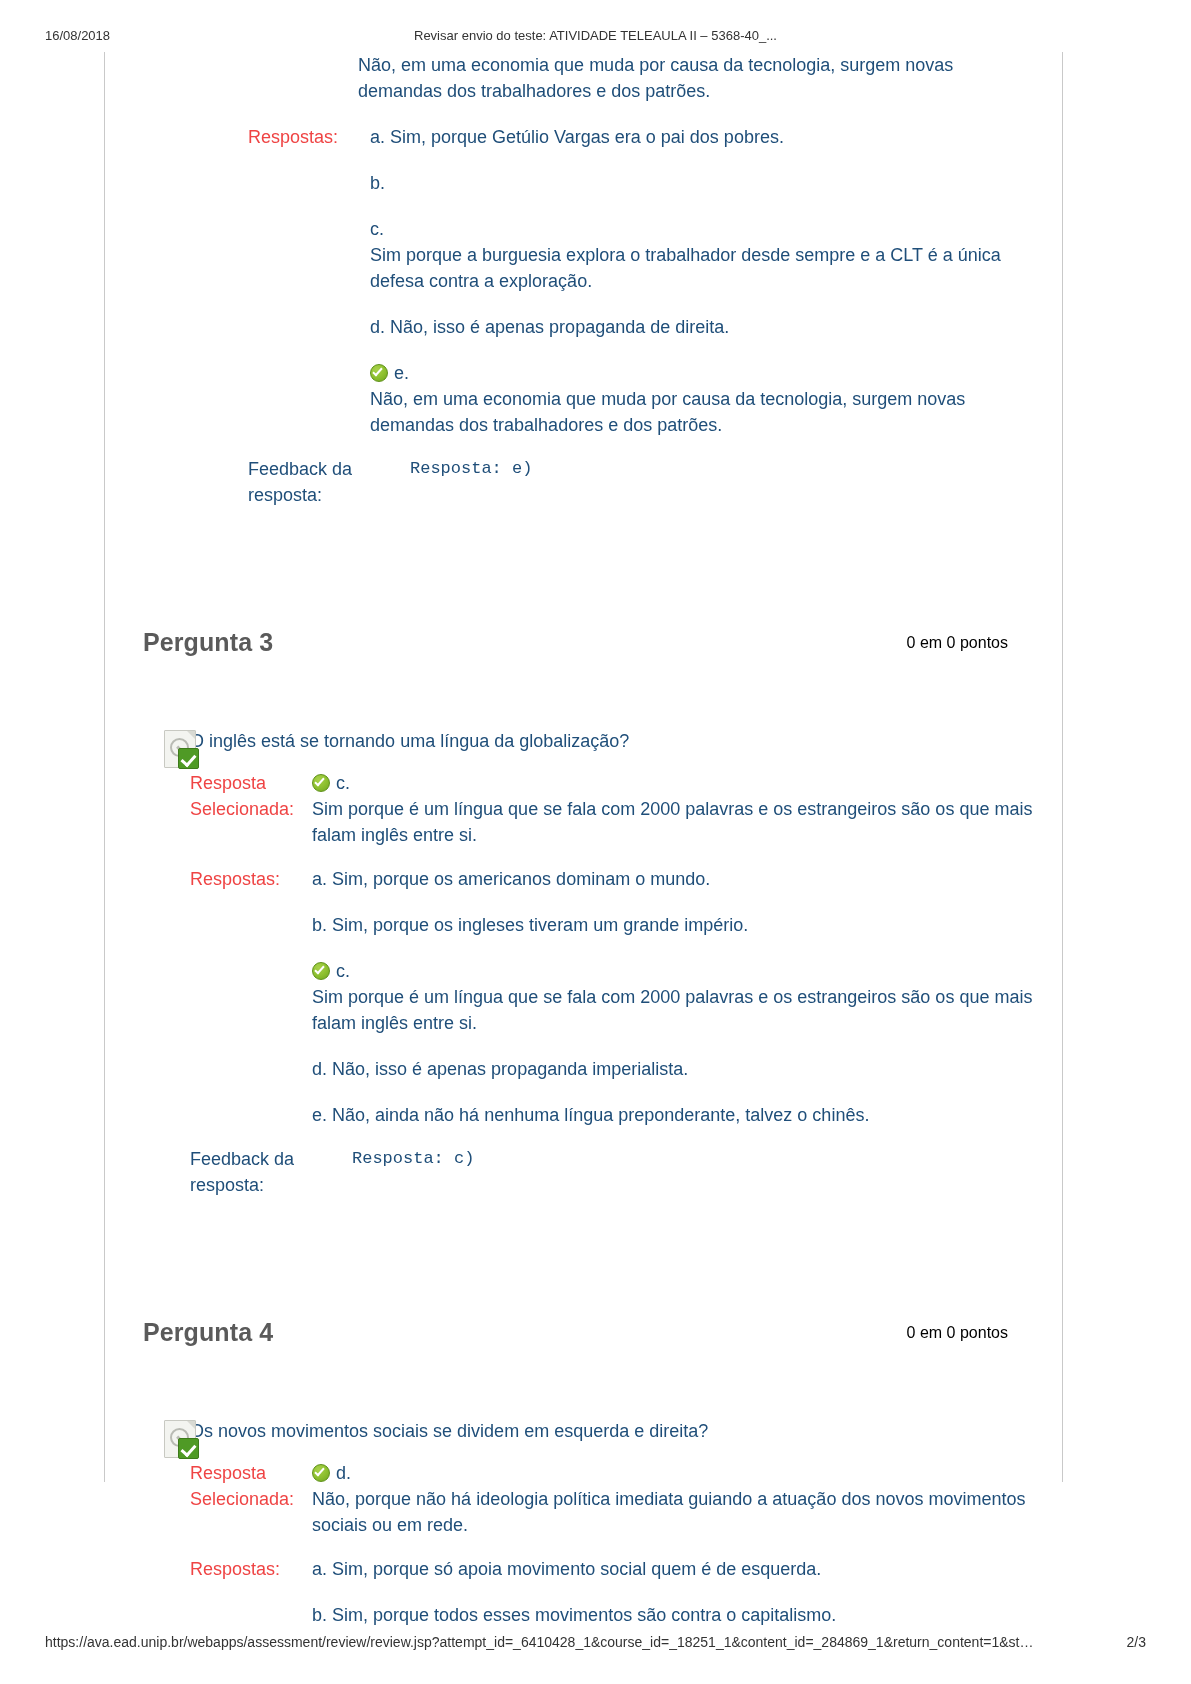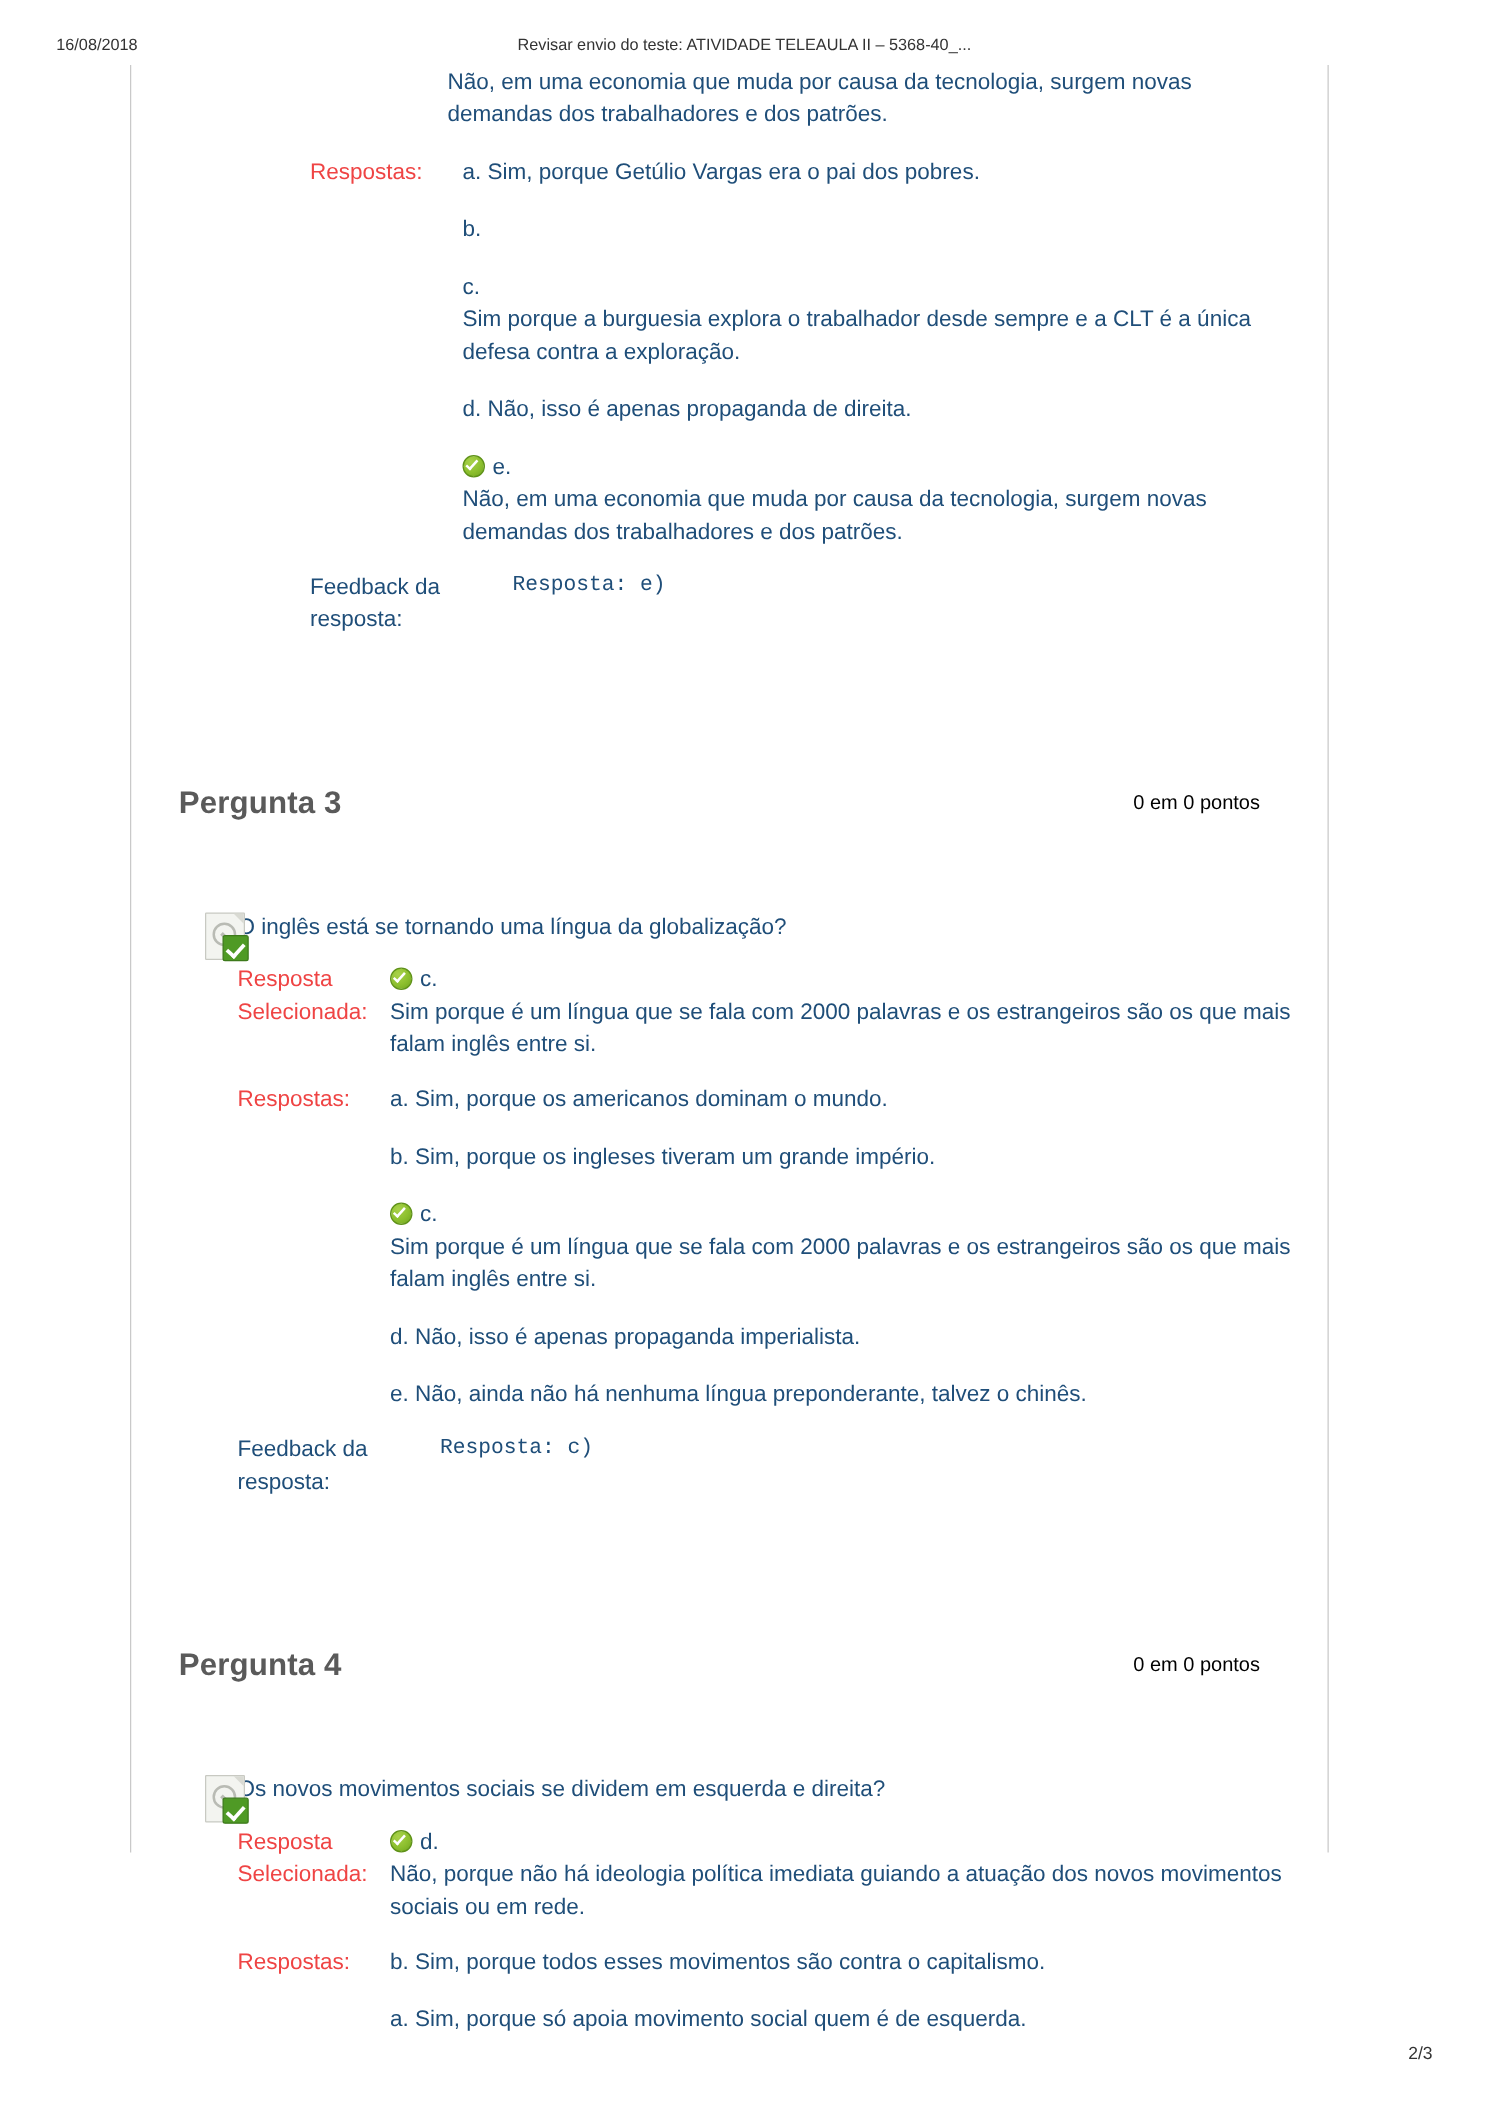--- a/index.html
+++ b/index.html
@@ -384,28 +384,29 @@
         </span>
         <span class="opt-text">Não, porque não há ideologia política imediata guiando a atuação dos novos movimentos sociais ou em rede.</span>
       </div>
     </div>
 
     <div class="row">
       <div class="row-label">Respostas:</div>
       <div class="row-value">
 
         <div class="opt">
+          <span class="opt-single">a. Sim, porque só apoia movimento social quem é de esquerda.</span>
+        </div>
+
+        <div class="opt">
           <span class="opt-single">b. Sim, porque todos esses movimentos são contra o capitalismo.</span>
         </div>
 
-        <div class="opt">
-          <span class="opt-single">a. Sim, porque só apoia movimento social quem é de esquerda.</span>
-        </div>
-
       </div>
     </div>
   </div>
 
 </div>
 
 <div class="print-footer">
+  <span class="pf-url">https://ava.ead.unip.br/webapps/assessment/review/review.jsp?attempt_id=_6410428_1&amp;course_id=_18251_1&amp;content_id=_284869_1&amp;return_content=1&amp;st…</span>
   <span class="pf-page">2/3</span>
 </div>
 
 </body></html>

